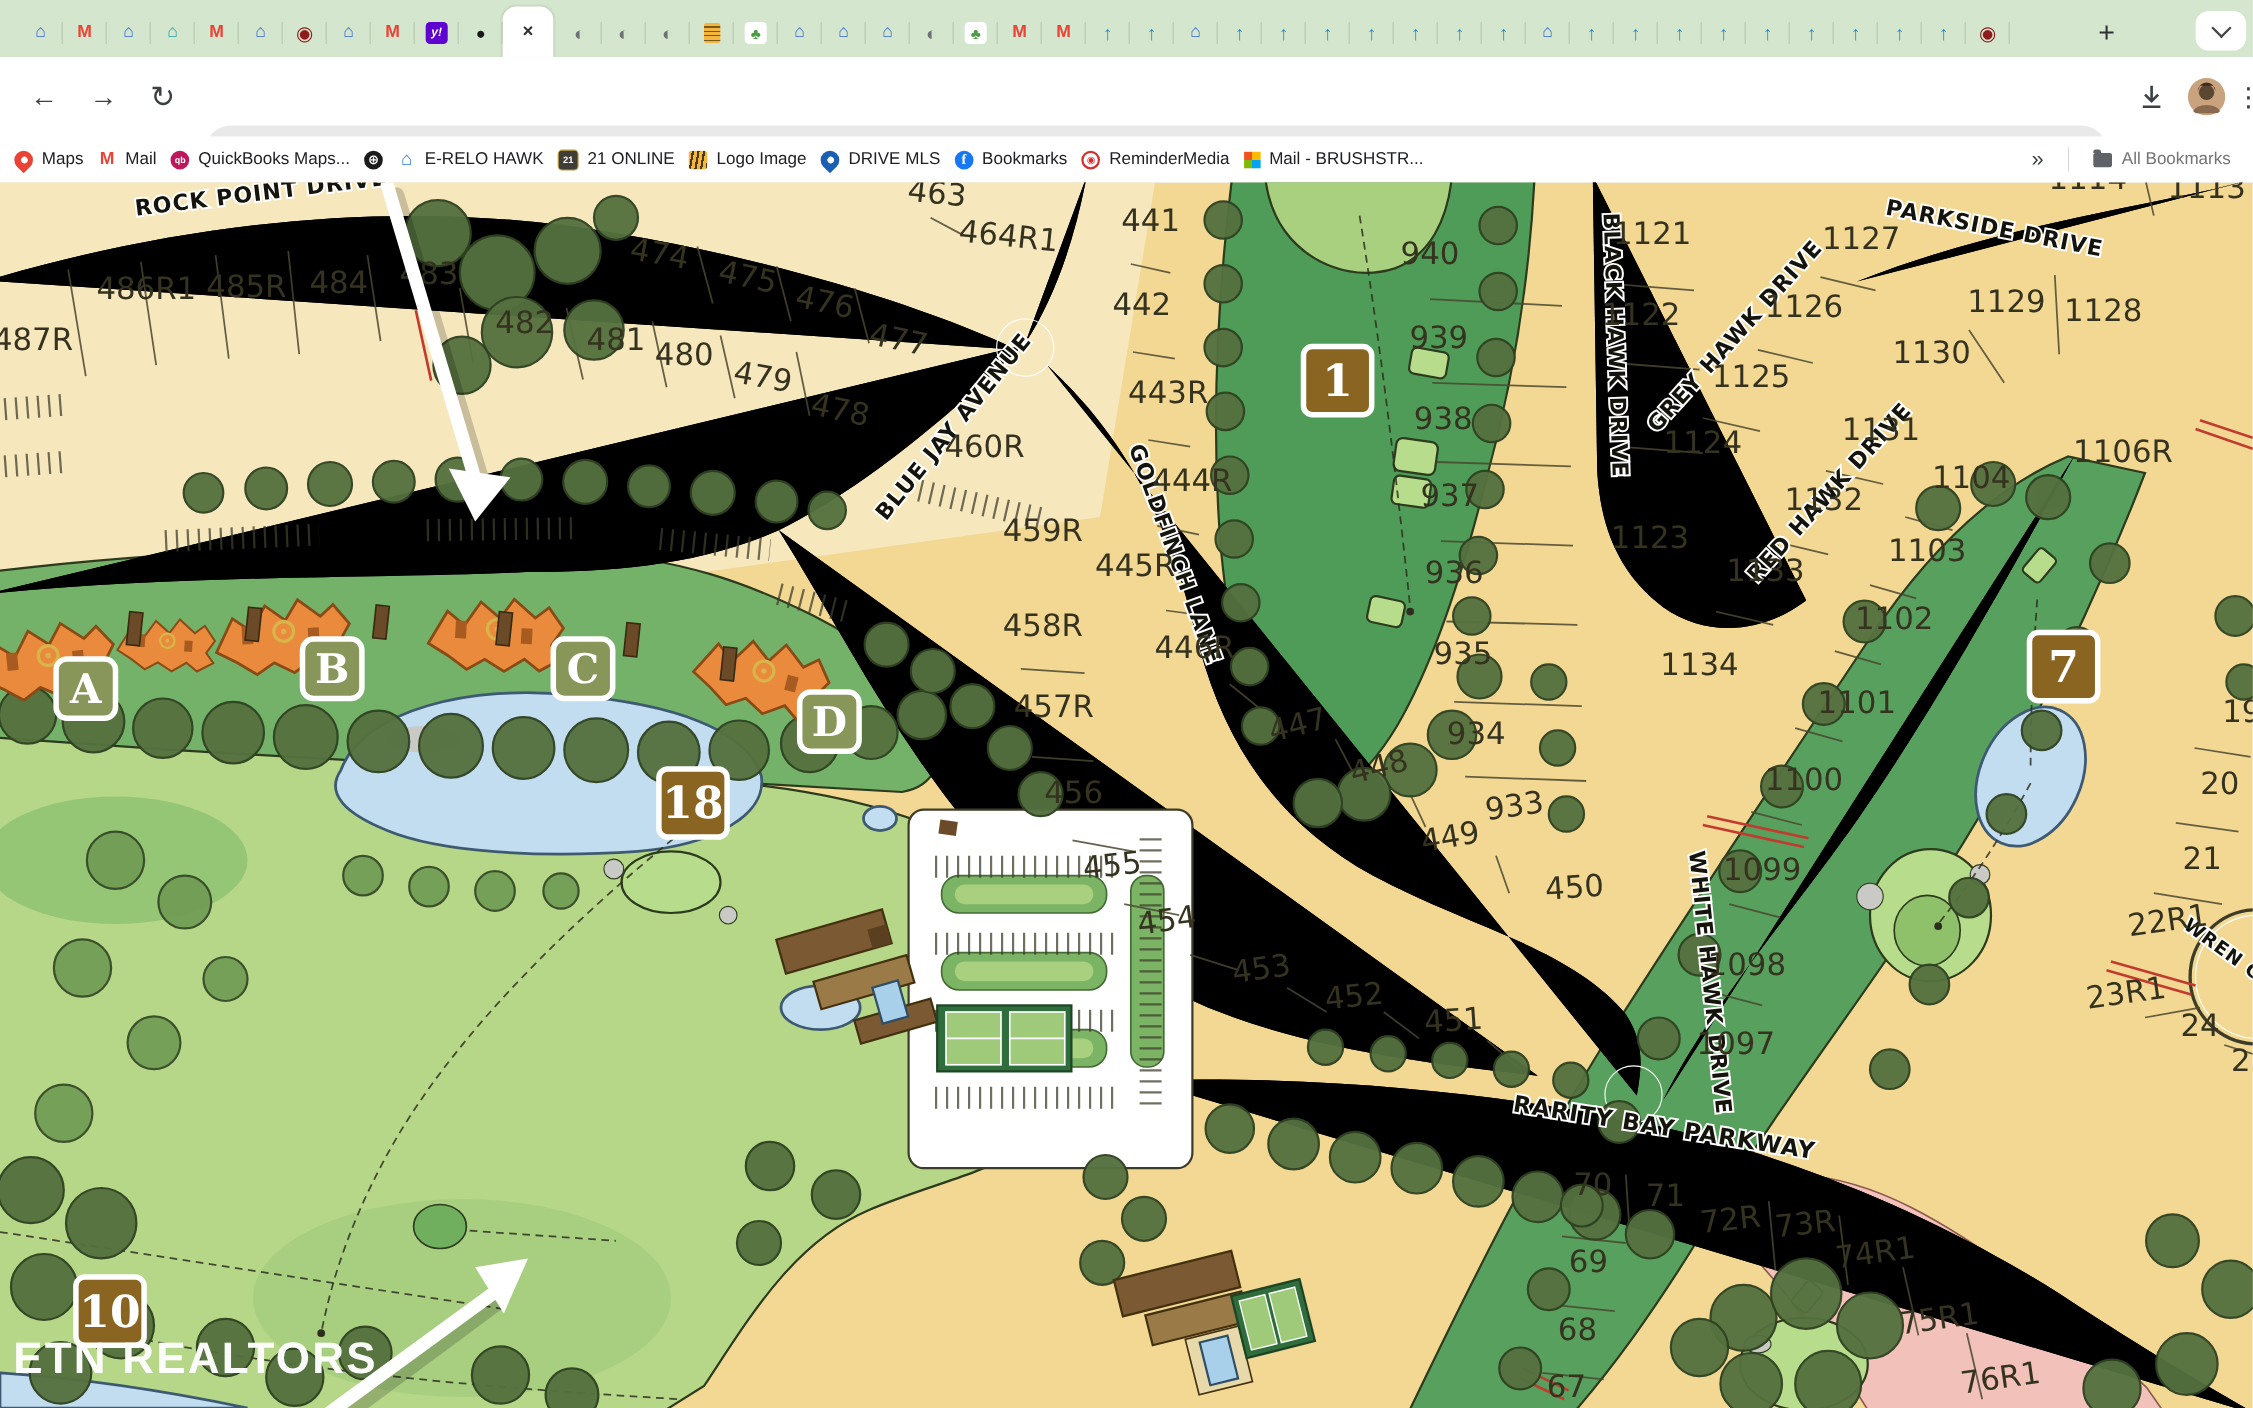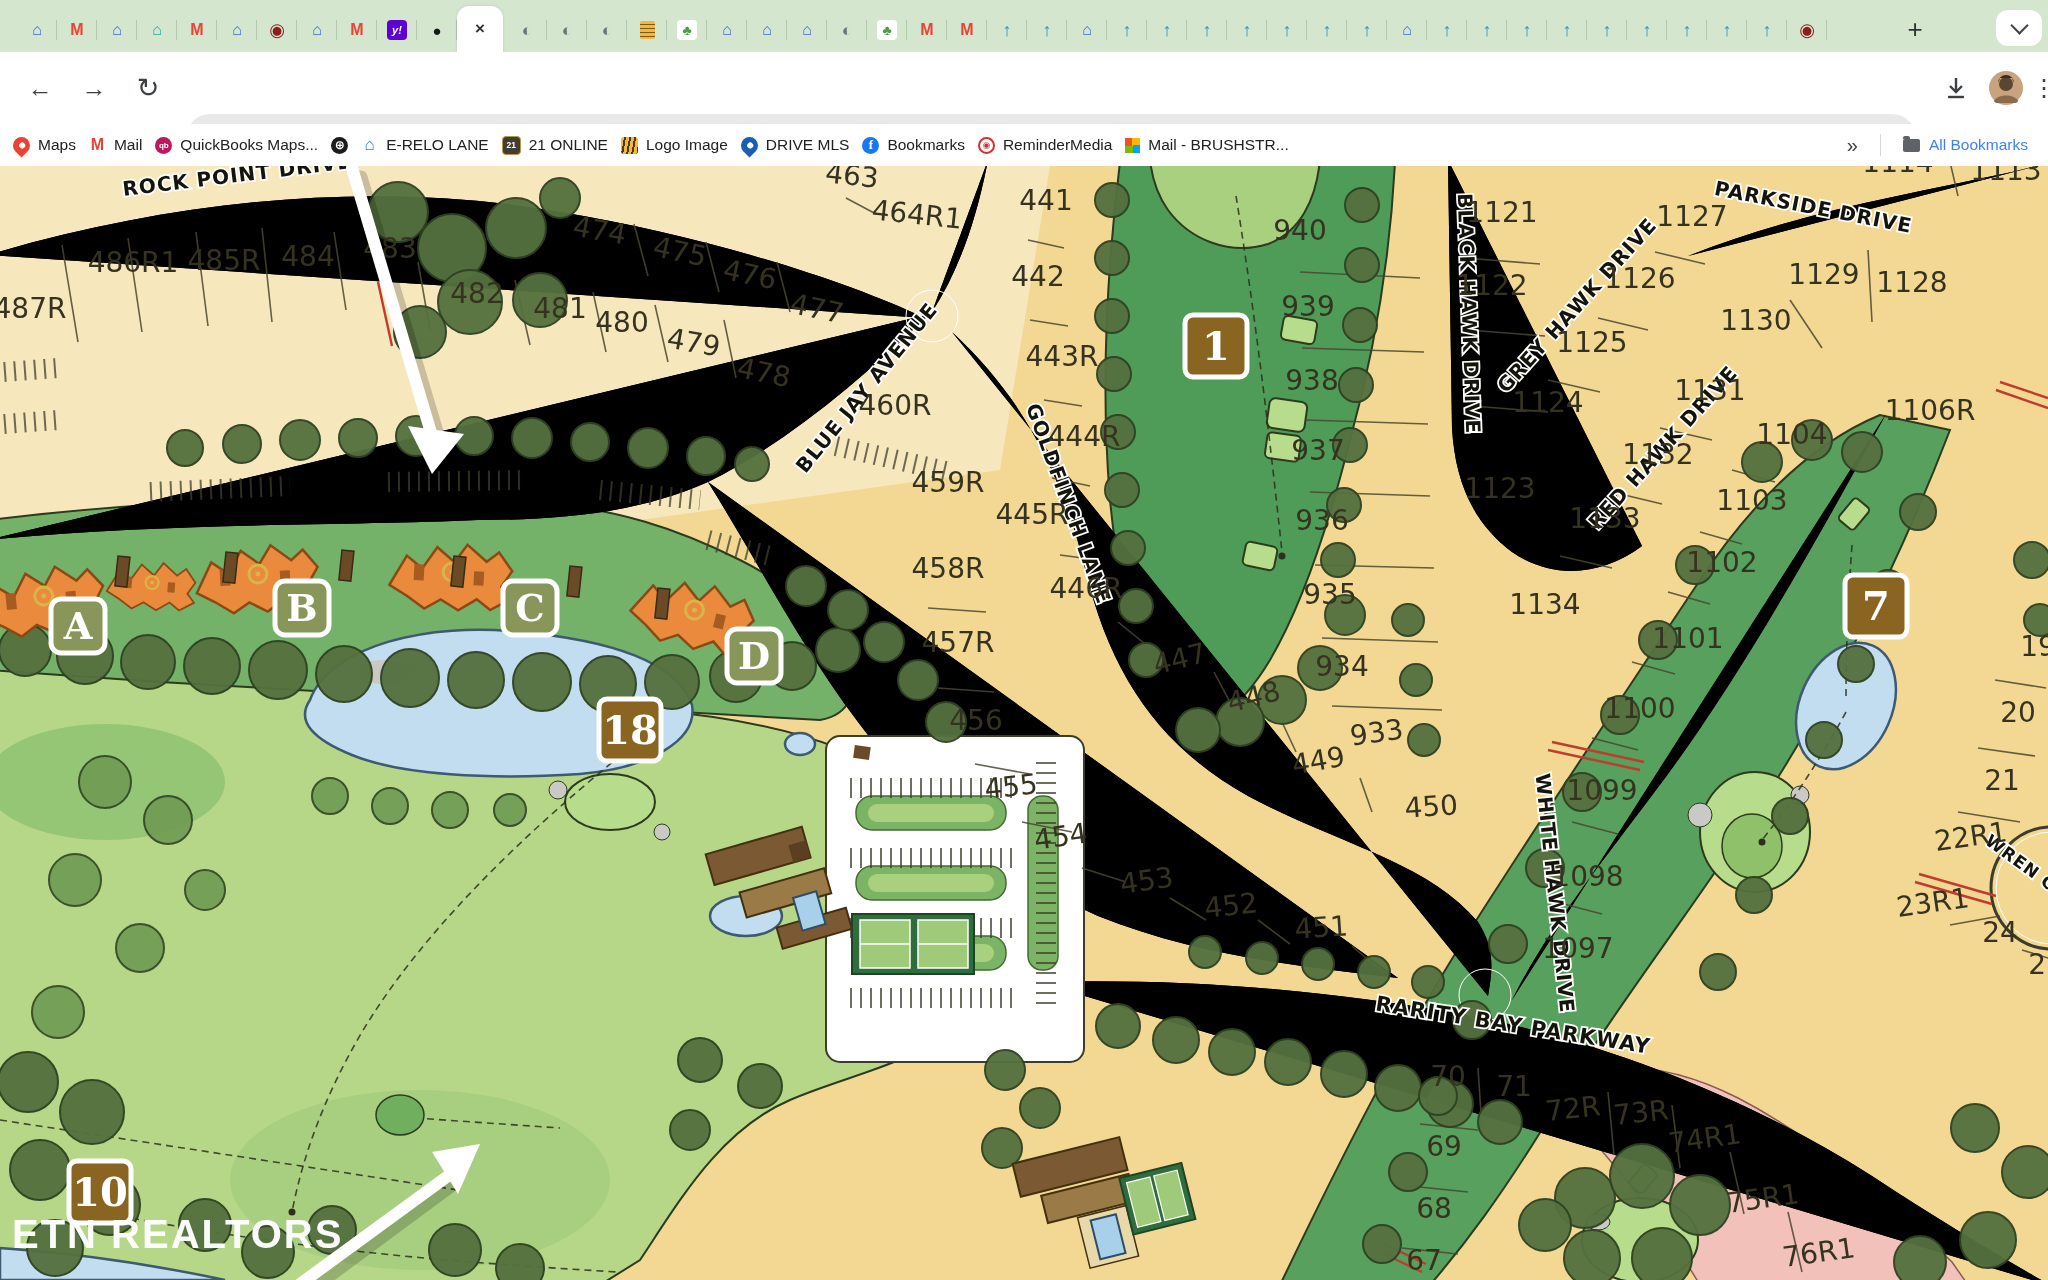--- a/index.html
+++ b/index.html
@@ -311,21 +311,21 @@
       </div>
       <div class="bm">
         <span class="bmi bmi-qb">qb</span>
         <span class="lbl">QuickBooks Maps...</span>
       </div>
       <div class="bm">
         <span class="bmi bmi-globe">⊕</span>
       </div>
       <div class="bm">
         <span class="bmi bmi-erelo">⌂</span>
-        <span class="lbl">E-RELO LANE</span>
+        <span class="lbl">E-RELO HAWK</span>
       </div>
       <div class="bm">
         <span class="bmi bmi-21">21</span>
         <span class="lbl">21 ONLINE</span>
       </div>
       <div class="bm">
         <span class="bmi bmi-logo"></span>
         <span class="lbl">Logo Image</span>
       </div>
       <div class="bm">
@@ -342,21 +342,21 @@
       </div>
       <div class="bm">
         <span class="bmi bmi-ms"></span>
         <span class="lbl">Mail - BRUSHSTR...</span>
       </div>
     </div>
   <div id="bm-right">
     <span id="bm-overflow">»</span>
     <span id="bm-sep"></span>
     <span class="folder"></span>
-    <span class="lbl" style="margin-left:9px;font-size:15.5px;color:#3b82f6;">All Bookmarks</span>
+    <span class="lbl" style="margin-left:9px;font-size:15.5px;color:#737373;">All Bookmarks</span>
   </div>
 </div>
 
 <div id="map-wrap">
 <svg id="mapsvg" width="2048" height="1114" viewBox="0 166 2048 1114" xmlns="http://www.w3.org/2000/svg">
   <defs>
     <path id="rd1" d="M-12,255 C180,198 380,180 560,212 C700,235 840,278 925,318"></path>
     <path id="rd2" d="M988,160 C976,222 958,272 932,312"></path>
     <path id="rd3" d="M930,314 C858,382 788,442 708,482 C636,514 556,520 478,520 C348,526 170,522 -12,540"></path>
     <path id="rd4" d="M952,332 C1028,402 1064,482 1086,572 C1110,672 1158,746 1248,796 C1338,844 1428,862 1478,922 C1496,950 1492,972 1488,996"></path>

